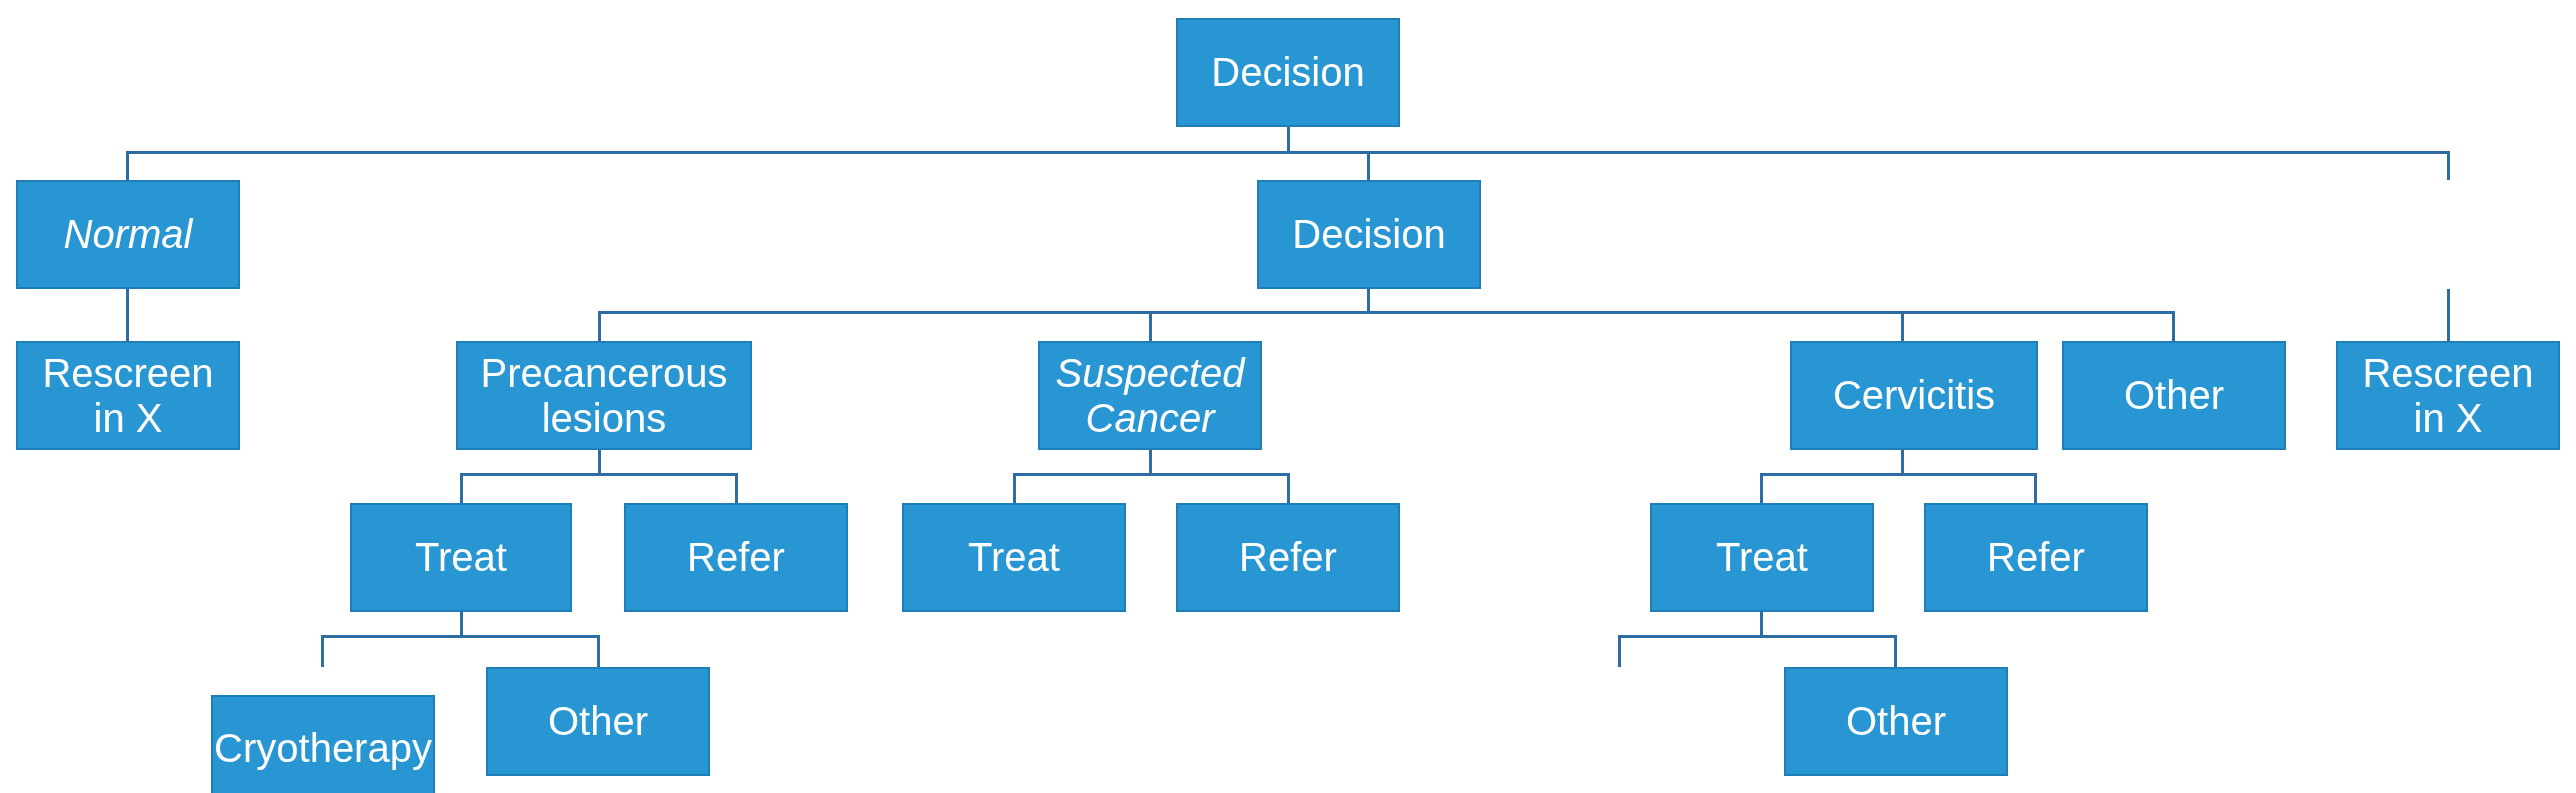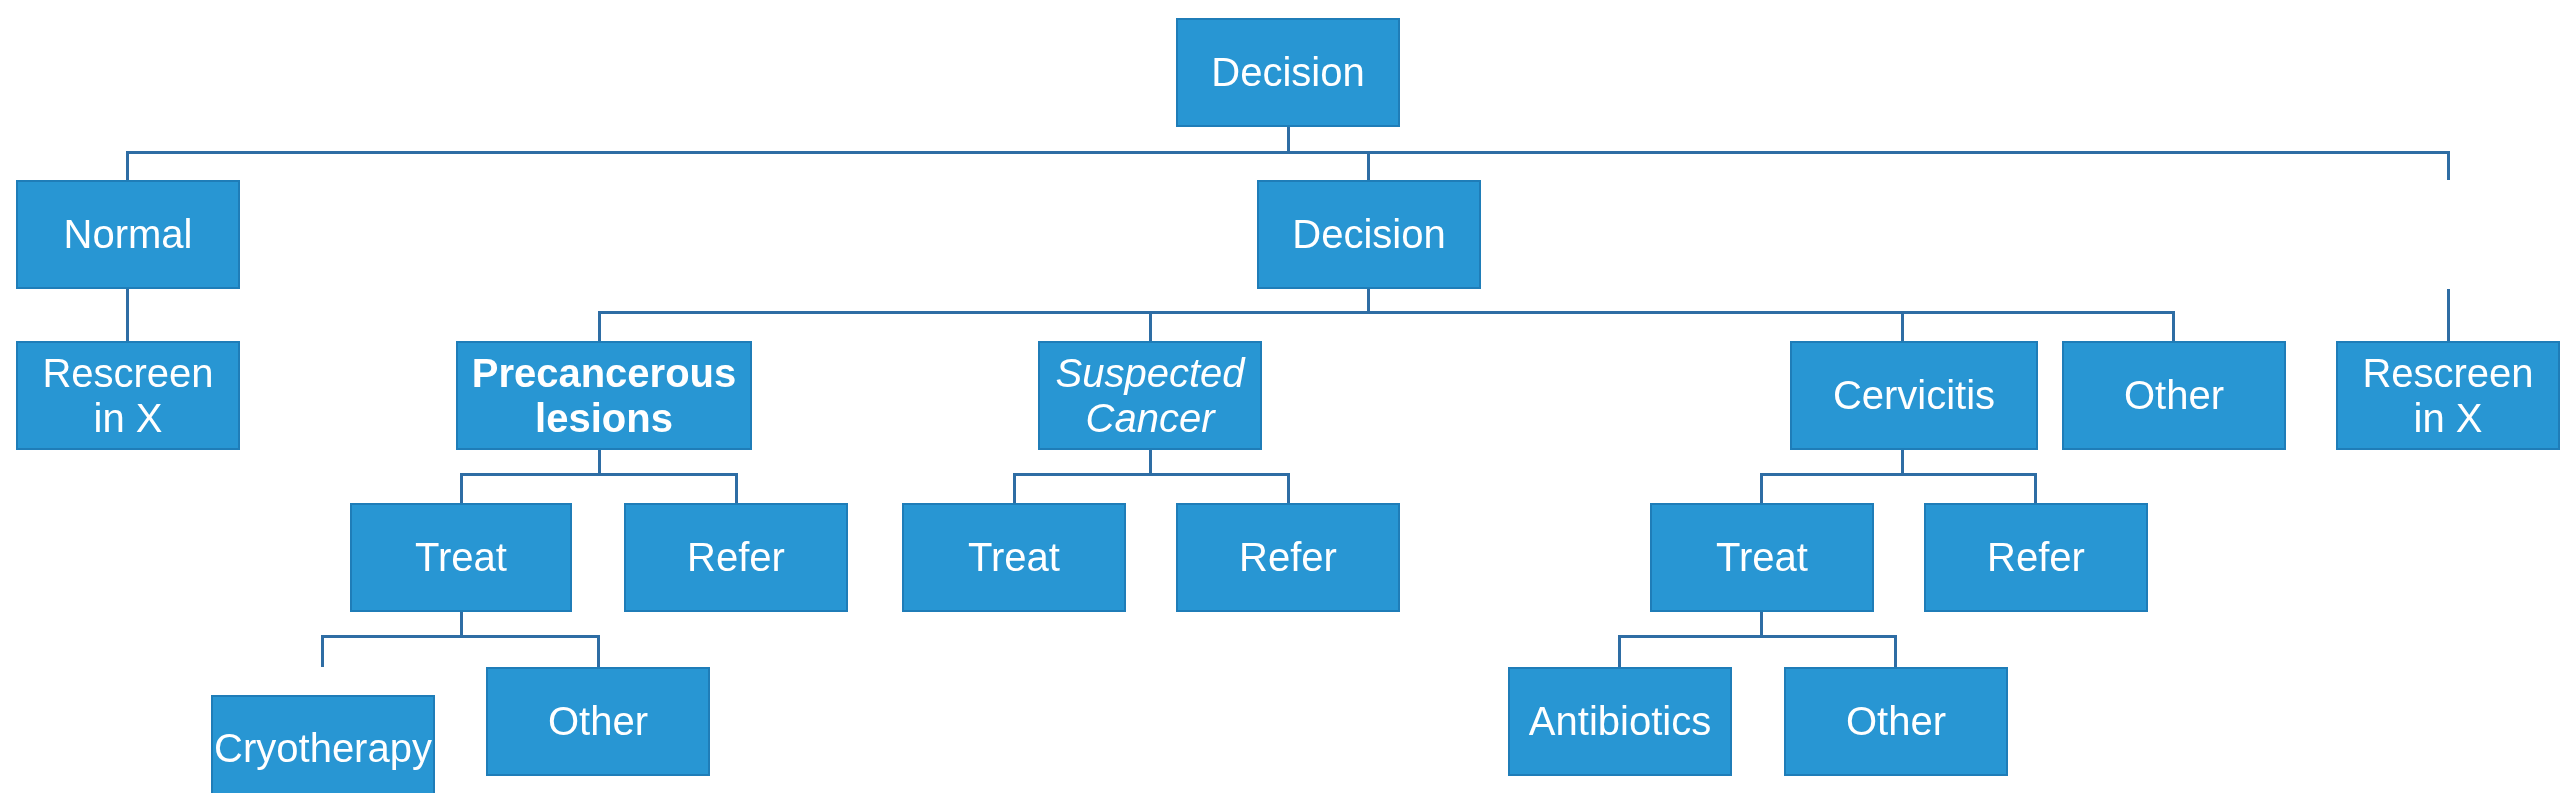--- a/index.html
+++ b/index.html
@@ -71,30 +71,30 @@
       <div class="conn" style="left: 597px; top: 635px; width: 2.9px; height: 32px;"></div>
       <div class="conn" style="left: 1760px; top: 612px; width: 2.9px; height: 25.4px;"></div>
       <div class="conn" style="left: 1618px; top: 635px; width: 279px; height: 2.9px;"></div>
       <div class="conn" style="left: 1618px; top: 635px; width: 2.9px; height: 32px;"></div>
       <div class="conn" style="left: 1894px; top: 635px; width: 2.9px; height: 32px;"></div>
     </div>
 
   <div class="node" style="left: 1176px; top: 18px; width: 224px; height: 109px;">
     <span>Decision</span>
   </div>
-  <div class="node" style="left: 16px; top: 180px; width: 224px; height: 109px;">
+  <div class="node" style="left: 16px; top: 180px; width: 224px; height: 109px; font-style: italic;">
     <span>Normal</span>
   </div>
   <div class="node" style="left: 1257px; top: 180px; width: 224px; height: 109px;">
     <span>Decision</span>
   </div>
   <div class="node" style="left: 16px; top: 341px; width: 224px; height: 109px;">
     <span>Rescreen in X</span>
   </div>
-  <div class="node" style="left: 456px; top: 341px; width: 296px; height: 109px; font-weight: bold;">
+  <div class="node" style="left: 456px; top: 341px; width: 296px; height: 109px;">
     <span>Precancerous lesions</span>
   </div>
   <div class="node" style="left: 1038px; top: 341px; width: 224px; height: 109px; font-style: italic;">
     <span>Suspected Cancer</span>
   </div>
   <div class="node" style="left: 1790px; top: 341px; width: 248px; height: 109px;">
     <span>Cervicitis</span>
   </div>
   <div class="node" style="left: 2062px; top: 341px; width: 224px; height: 109px;">
     <span>Other</span>
@@ -119,21 +119,18 @@
   </div>
   <div class="node" style="left: 1924px; top: 503px; width: 224px; height: 109px;">
     <span>Refer</span>
   </div>
   <div class="node" style="left: 211px; top: 667px; width: 224px; height: 106px; margin-top: 28px;">
     <span>Cryotherapy</span>
   </div>
   <div class="node" style="left: 486px; top: 667px; width: 224px; height: 109px;">
     <span>Other</span>
   </div>
-  <div class="node" style="left: 1508px; top: 667px; width: 224px; height: 109px;">
-    <span>Antibiotics</span>
-  </div>
   <div class="node" style="left: 1784px; top: 667px; width: 224px; height: 109px;">
     <span>Other</span>
   </div>
 
 </div>
 
 
 </body></html>

